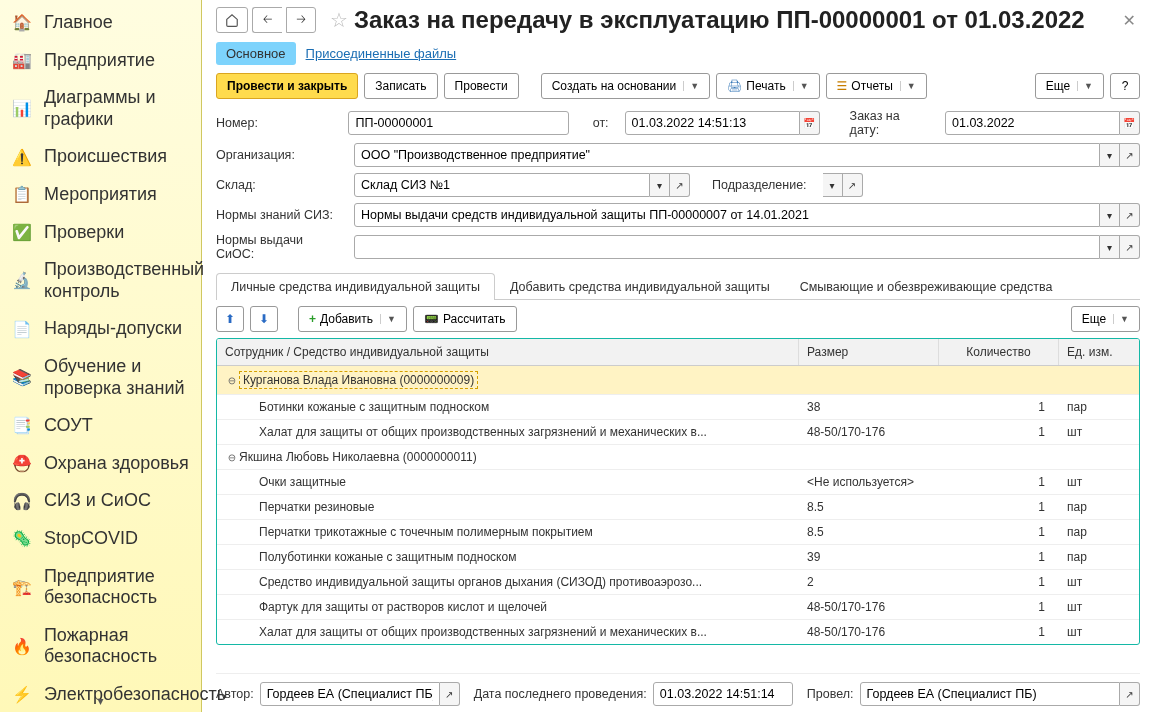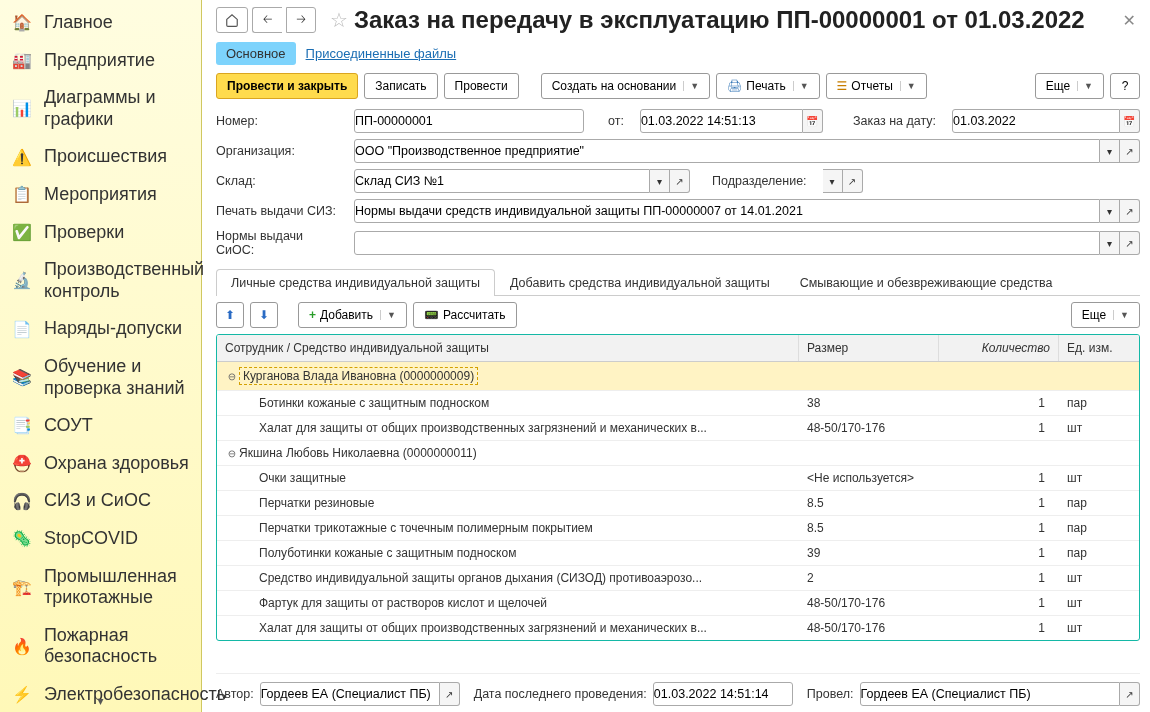--- a/index.html
+++ b/index.html
@@ -26,36 +26,36 @@
 .tab-link.active { background: #7dd3fc; color: #333; }
 .tab-link.link { color: #1a6db3; text-decoration: underline; }
 .toolbar { display: flex; align-items: center; gap: 6px; margin-bottom: 10px; flex-wrap: wrap; }
 .btn { border: 1px solid #999; background: #fff; border-radius: 3px; padding: 4px 10px; font-size: 12px; cursor: pointer; height: 26px; display: inline-flex; align-items: center; gap: 4px; }
 .btn.primary { background: #ffdb4d; border-color: #daa520; font-weight: bold; }
 .btn .caret { font-size: 9px; color: #555; margin-left: 3px; border-left: 1px solid #ccc; padding-left: 6px; }
 .toolbar-spacer { flex: 1; }
 .form-row { display: flex; align-items: center; margin-bottom: 6px; gap: 16px; }
 .form-label { width: 122px; font-size: 12.5px; color: #333; }
 .form-label.narrow { width: auto; }
-.input { border: 1px solid #aaa; border-radius: 3px; padding: 3px 0; font-size: 12.5px; height: 24px; background: #fff; }
+.input { border: 1px solid #aaa; border-radius: 3px; padding: 3px 6px; font-size: 12.5px; height: 24px; background: #fff; }
 .input-group { display: flex; flex: 1; }
 .input-group .input { border-radius: 3px 0 0 3px; flex: 1; }
 .input-group .ig-btn { border: 1px solid #aaa; border-left: none; width: 20px; height: 24px; display: flex; align-items: center; justify-content: center; cursor: pointer; font-size: 10px; background: #f5f5f5; }
 .input-group .ig-btn:last-child { border-radius: 0 3px 3px 0; }
 .subtabs { display: flex; border-bottom: 1px solid #ccc; margin-top: 6px; }
 .subtab { padding: 6px 14px; font-size: 12.5px; cursor: pointer; border: 1px solid transparent; border-bottom: none; margin-bottom: -1px; }
 .subtab.active { border-color: #ccc; background: #fff; border-radius: 4px 4px 0 0; }
 .grid-toolbar { display: flex; align-items: center; gap: 6px; padding: 6px 0; }
 .icon-btn { border: 1px solid #999; background: #fff; border-radius: 3px; width: 28px; height: 26px; display: flex; align-items: center; justify-content: center; cursor: pointer; }
 .grid { border: 1px solid #14b8a6; border-radius: 3px; overflow: hidden; }
 .grid-header { display: flex; background: #f2f2f2; border-bottom: 1px solid #ccc; }
 .grid-header .gh { padding: 6px 8px; font-size: 12px; border-right: 1px solid #ddd; }
 .gh.c1 { flex: 1; }
 .gh.c2 { width: 140px; }
-.gh.c3 { width: 120px; text-align: right; font-style: italic; }
+.gh.c3 { width: 120px; text-align: center; }
 .gh.c4 { width: 80px; border-right: none; }
 .grid-body { max-height: 290px; overflow-y: auto; }
 .grid-row { display: flex; border-bottom: 1px solid #eee; align-items: center; }
 .grid-row:last-child { border-bottom: none; }
 .grid-row.group { background: #fff; }
 .grid-row.selected { background: #fff3c4; }
 .grid-row.selected .gc.c1 .text { border: 1px dashed #d4a000; padding: 1px 3px; }
 .grid-row .gc { padding: 5px 8px; font-size: 12px; }
 .gc.c1 { flex: 1; display: flex; align-items: center; }
 .gc.c2 { width: 140px; }
@@ -123,21 +123,21 @@
         <div class="sidebar-item">
           <span class="sidebar-icon">🎧</span>
           <span class="sidebar-label">СИЗ и СиОС</span>
         </div>
         <div class="sidebar-item">
           <span class="sidebar-icon">🦠</span>
           <span class="sidebar-label">StopCOVID</span>
         </div>
         <div class="sidebar-item">
           <span class="sidebar-icon">🏗️</span>
-          <span class="sidebar-label">Промышленная трикотажные</span>
+          <span class="sidebar-label">Предприятие безопасность</span>
         </div>
         <div class="sidebar-item">
           <span class="sidebar-icon">🔥</span>
           <span class="sidebar-label">Пожарная безопасность</span>
         </div>
         <div class="sidebar-item">
           <span class="sidebar-icon">⚡</span>
           <span class="sidebar-label">Электробезопасность</span>
         </div>
       </div>
@@ -224,21 +224,21 @@
         <div class="ig-btn">↗</div>
       </div>
       <span class="form-label narrow" style="margin-left:6px">Подразделение:</span>
       <div class="input-group">
         <div class="ig-btn">▾</div>
         <div class="ig-btn">↗</div>
       </div>
     </div>
 
     <div class="form-row">
-      <span class="form-label">Печать выдачи СИЗ:</span>
+      <span class="form-label">Нормы знаний СИЗ:</span>
       <div class="input-group">
         <input class="input" value="Нормы выдачи средств индивидуальной защиты ПП-00000007 от 14.01.2021" style="">
         <div class="ig-btn">▾</div>
         <div class="ig-btn">↗</div>
       </div>
     </div>
 
     <div class="form-row">
       <span class="form-label">Нормы выдачи СиОС:</span>
       <div class="input-group">

